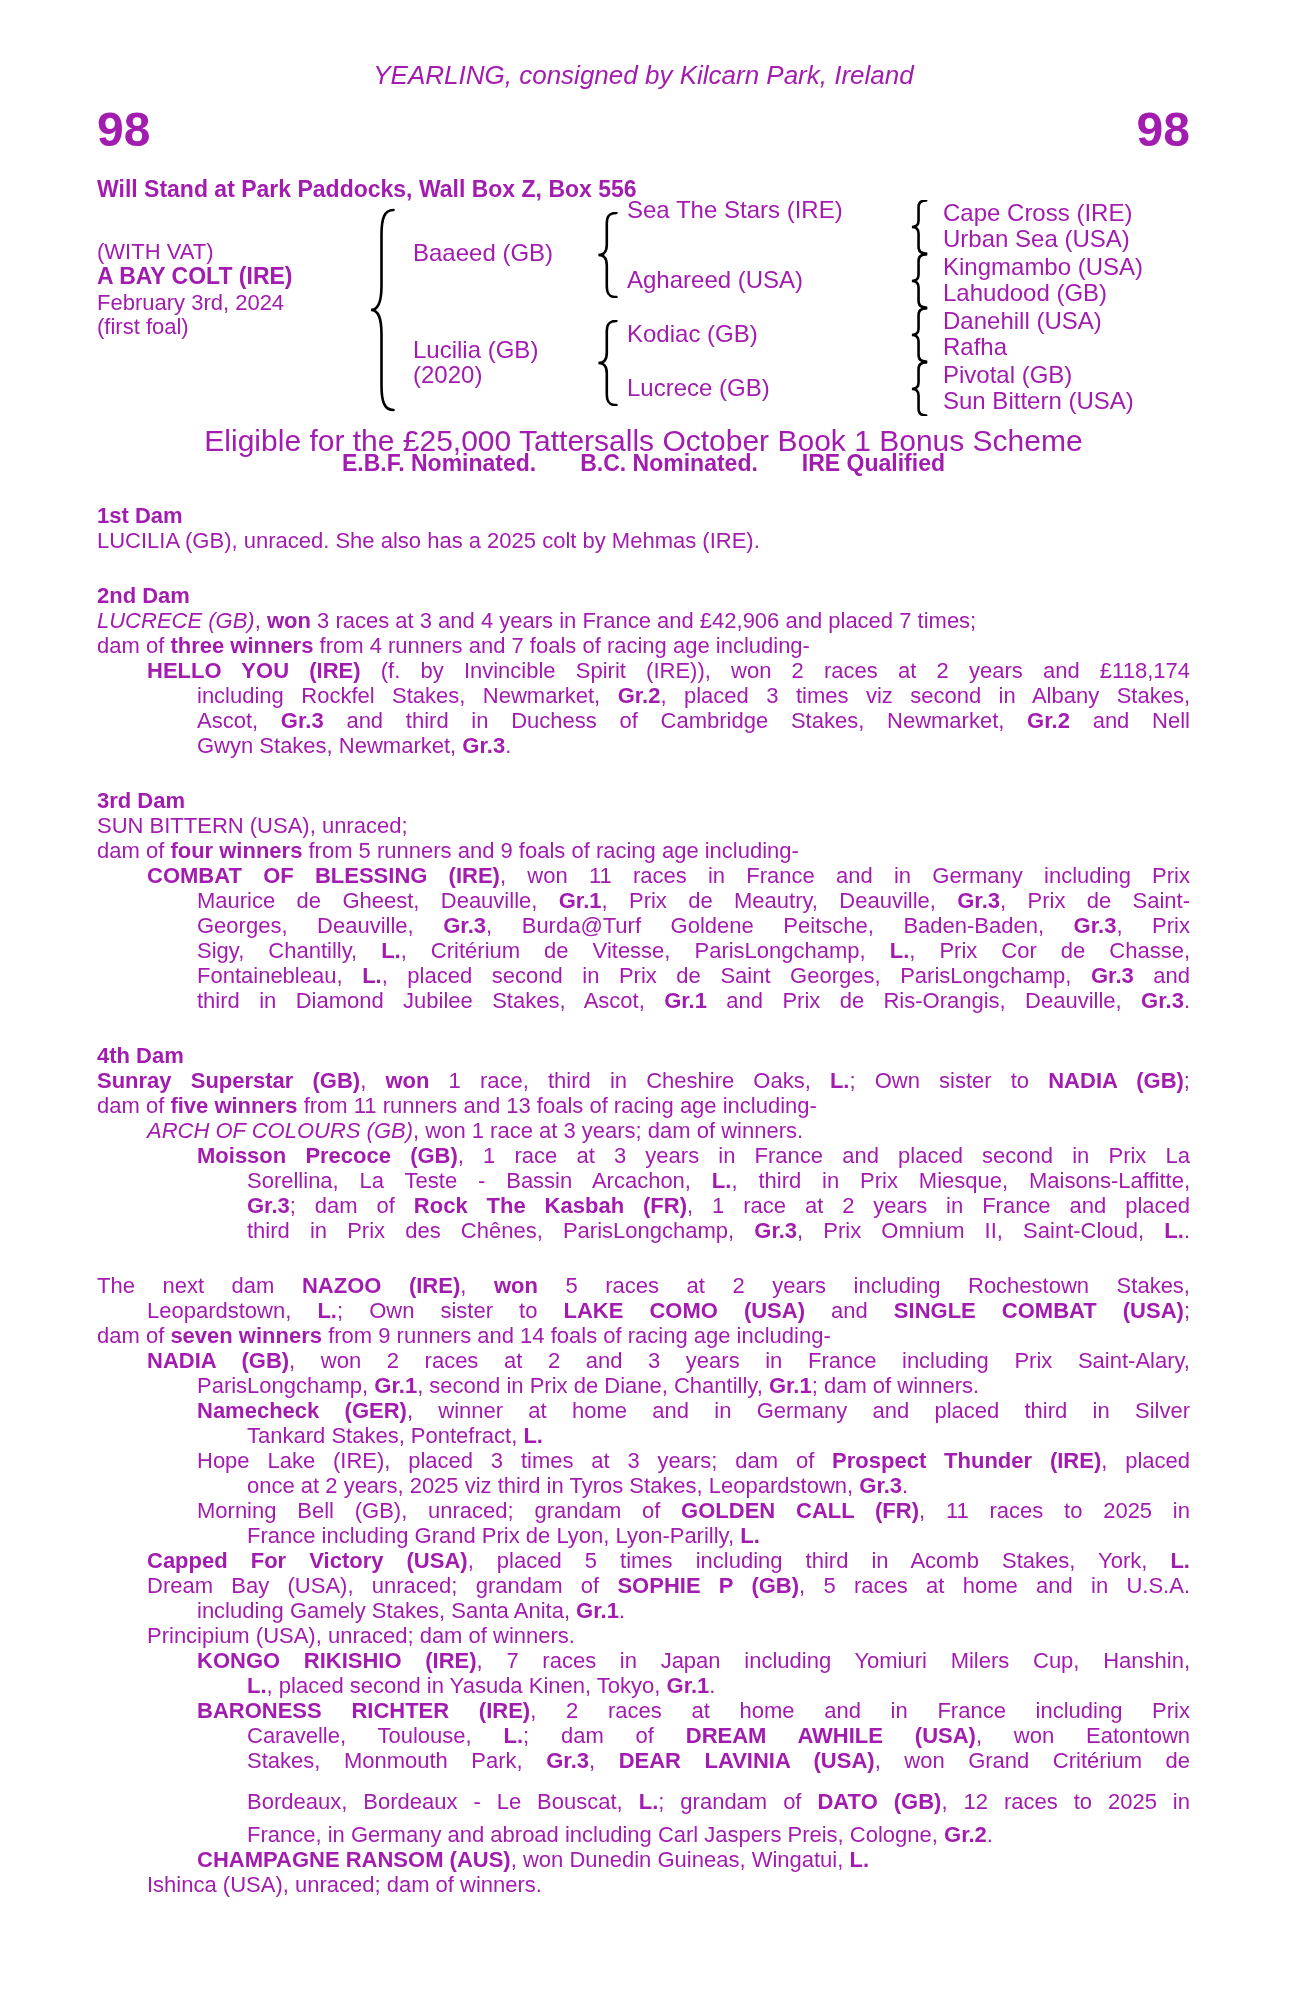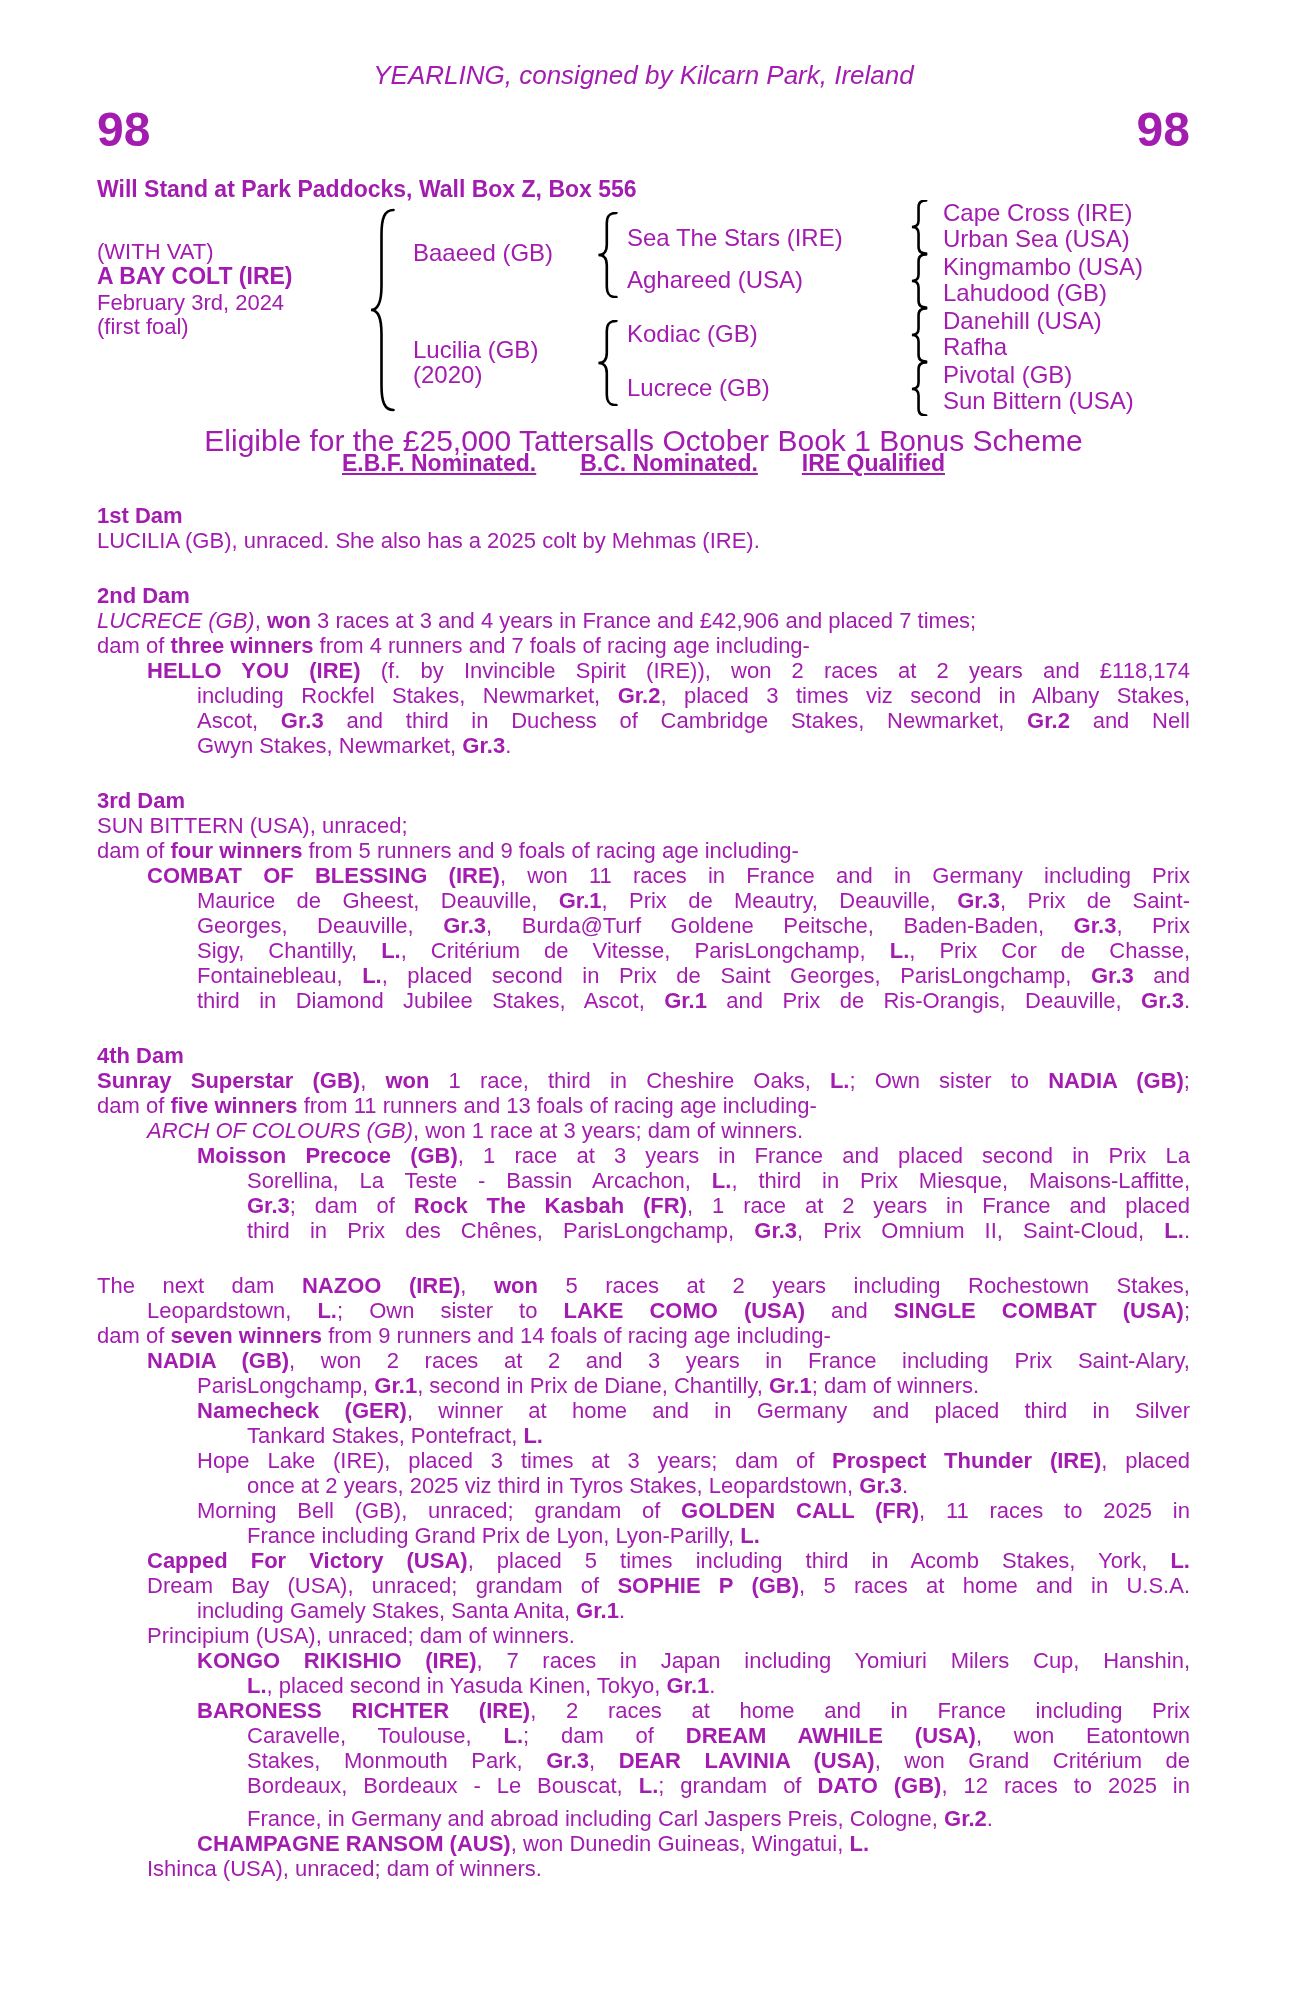--- a/index.html
+++ b/index.html
@@ -15,21 +15,21 @@
   
   .chart{position:absolute;left:0;top:0;width:100%;height:440px;font-size:24px;}
   .chart .row{position:absolute;white-space:nowrap;line-height:24px;}
   .info{font-size:22px;}
   .horsename{font-size:23px;font-weight:bold;}
   .brace{position:absolute;}
   .brace path{stroke:#000;fill:none;stroke-width:2.6;stroke-linecap:round;}
   
   .elig{top:424px;font-size:30px;font-weight:normal;}
   .noms{top:450px;font-size:23px;font-weight:bold;}
-  .noms span{display:inline-block;margin:0 22px;text-decoration:underline;}
+  .noms span{display:inline-block;margin:0 22px;}
   
   .bodytext{position:absolute;left:97px;top:503px;width:1093px;font-size:22px;line-height:25px;}
   .sec{margin-top:30px;}
   .sec:first-child{margin-top:0;}
   .heading{font-weight:bold;height:25px;}
   .line{height:25px;overflow:hidden;}
   .line.just{text-align:justify;text-align-last:justify;}
   .b{font-weight:bold;}
   .i{font-style:italic;}
 </style>
@@ -71,21 +71,21 @@
         <path vector-effect="non-scaling-stroke" d="M17,1 C11,1 9,5 9,13 L9,38 C9,46 7,50 2,50 C7,50 9,54 9,62 L9,87 C9,95 11,99 17,99"></path>
       </svg>
     <svg class="brace" style="left:910px;top:308px;width:19px;height:54px" viewBox="0 0 20 100" preserveAspectRatio="none">
         <path vector-effect="non-scaling-stroke" d="M17,1 C11,1 9,5 9,13 L9,38 C9,46 7,50 2,50 C7,50 9,54 9,62 L9,87 C9,95 11,99 17,99"></path>
       </svg>
     <svg class="brace" style="left:910px;top:362px;width:19px;height:54px" viewBox="0 0 20 100" preserveAspectRatio="none">
         <path vector-effect="non-scaling-stroke" d="M17,1 C11,1 9,5 9,13 L9,38 C9,46 7,50 2,50 C7,50 9,54 9,62 L9,87 C9,95 11,99 17,99"></path>
       </svg>
 
     <div id="gen2">
-        <div class="row" style="left: 627px; top: 226px;">Sea The Stars (IRE)</div>
+        <div class="row" style="left: 627px; top: 198px;">Sea The Stars (IRE)</div>
         <div class="row" style="left: 627px; top: 268px;">Aghareed (USA)</div>
         <div class="row" style="left: 627px; top: 322px;">Kodiac (GB)</div>
         <div class="row" style="left: 627px; top: 376px;">Lucrece (GB)</div>
       </div>
     <div id="gen3">
         <div class="row" style="left: 943px; top: 201px;">Cape Cross (IRE)</div>
         <div class="row" style="left: 943px; top: 227px;">Urban Sea (USA)</div>
         <div class="row" style="left: 943px; top: 255px;">Kingmambo (USA)</div>
         <div class="row" style="left: 943px; top: 281px;">Lahudood (GB)</div>
         <div class="row" style="left: 943px; top: 309px;">Danehill (USA)</div>
@@ -147,20 +147,20 @@
         <div class="line" style="padding-left: 150px;"><span>France including Grand Prix de Lyon, Lyon-Parilly, </span><span class="b ">L.</span></div>
         <div class="line just" style="padding-left: 50px;"><span class="b ">Capped For Victory (USA)</span><span>, placed 5 times including third in Acomb Stakes, York, </span><span class="b ">L.</span></div>
         <div class="line just" style="padding-left: 50px;"><span>Dream Bay (USA), unraced; grandam of </span><span class="b ">SOPHIE P (GB)</span><span>, 5 races at home and in U.S.A.</span></div>
         <div class="line" style="padding-left: 100px;"><span>including Gamely Stakes, Santa Anita, </span><span class="b ">Gr.1</span><span>.</span></div>
         <div class="line" style="padding-left: 50px;"><span>Principium (USA), unraced; dam of winners.</span></div>
         <div class="line just" style="padding-left: 100px;"><span class="b ">KONGO RIKISHIO (IRE)</span><span>, 7 races in Japan including Yomiuri Milers Cup, Hanshin,</span></div>
         <div class="line" style="padding-left: 150px;"><span class="b ">L.</span><span>, placed second in Yasuda Kinen, Tokyo, </span><span class="b ">Gr.1</span><span>.</span></div>
         <div class="line just" style="padding-left: 100px;"><span class="b ">BARONESS RICHTER (IRE)</span><span>, 2 races at home and in France including Prix</span></div>
         <div class="line just" style="padding-left: 150px;"><span>Caravelle, Toulouse, </span><span class="b ">L.</span><span>; dam of </span><span class="b ">DREAM AWHILE (USA)</span><span>, won Eatontown</span></div>
         <div class="line just" style="padding-left: 150px;"><span>Stakes, Monmouth Park, </span><span class="b ">Gr.3</span><span>, </span><span class="b ">DEAR LAVINIA (USA)</span><span>, won Grand Critérium de</span></div>
-        <div class="line just" style="padding-left: 150px;"><span>Bordeaux, Bordeaux - Le Bouscat, </span><span class="b ">L.</span><span>; grandam of </span><span class="b ">DATO (GB)</span><span>, 12 races to 2025 in</span></div>
+        <div class="line just" style="padding-left: 150px; margin-top: 16px;"><span>Bordeaux, Bordeaux - Le Bouscat, </span><span class="b ">L.</span><span>; grandam of </span><span class="b ">DATO (GB)</span><span>, 12 races to 2025 in</span></div>
         <div class="line" style="padding-left: 150px; margin-top: 8px;"><span>France, in Germany and abroad including Carl Jaspers Preis, Cologne, </span><span class="b ">Gr.2</span><span>.</span></div>
         <div class="line" style="padding-left: 100px;"><span class="b ">CHAMPAGNE RANSOM (AUS)</span><span>, won Dunedin Guineas, Wingatui, </span><span class="b ">L.</span></div>
         <div class="line" style="padding-left: 50px;"><span>Ishinca (USA), unraced; dam of winners.</span></div>
       </div>
     </div>
 
 </div>
 
 </body></html>

